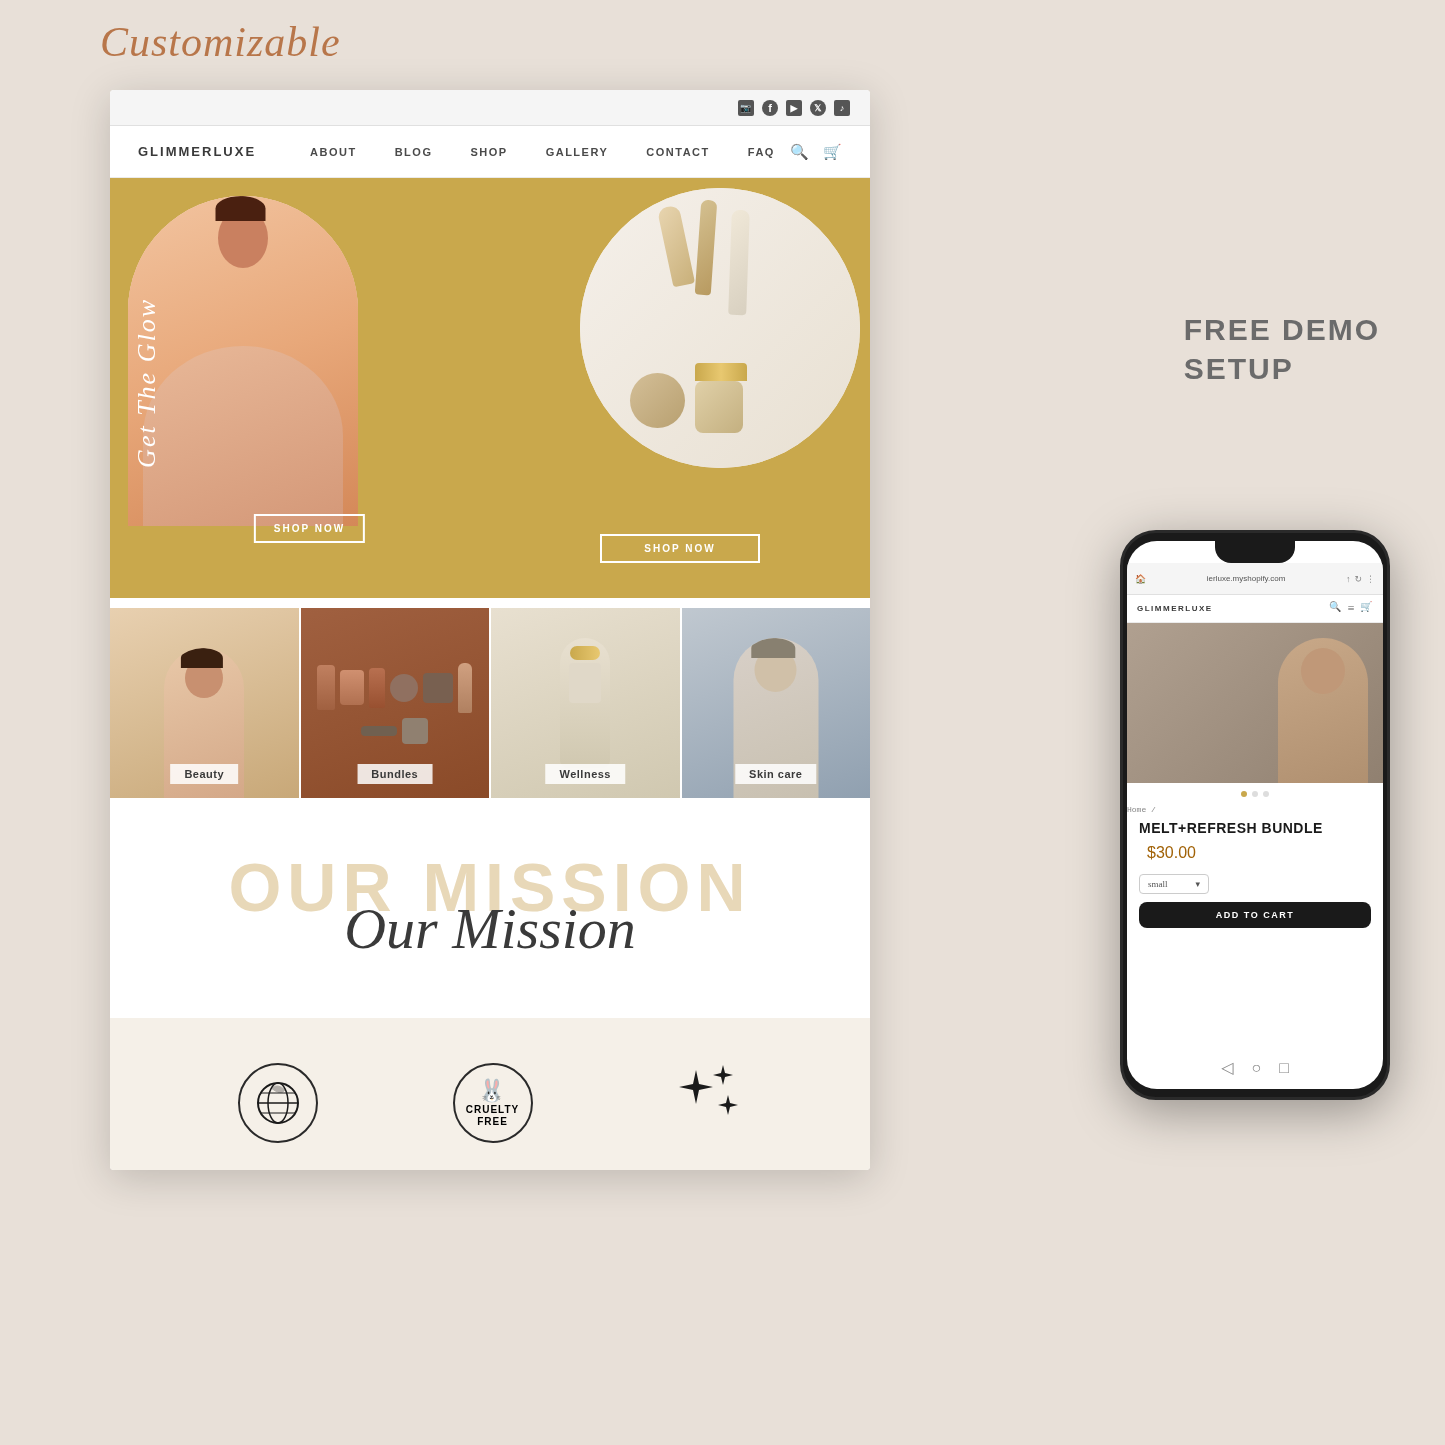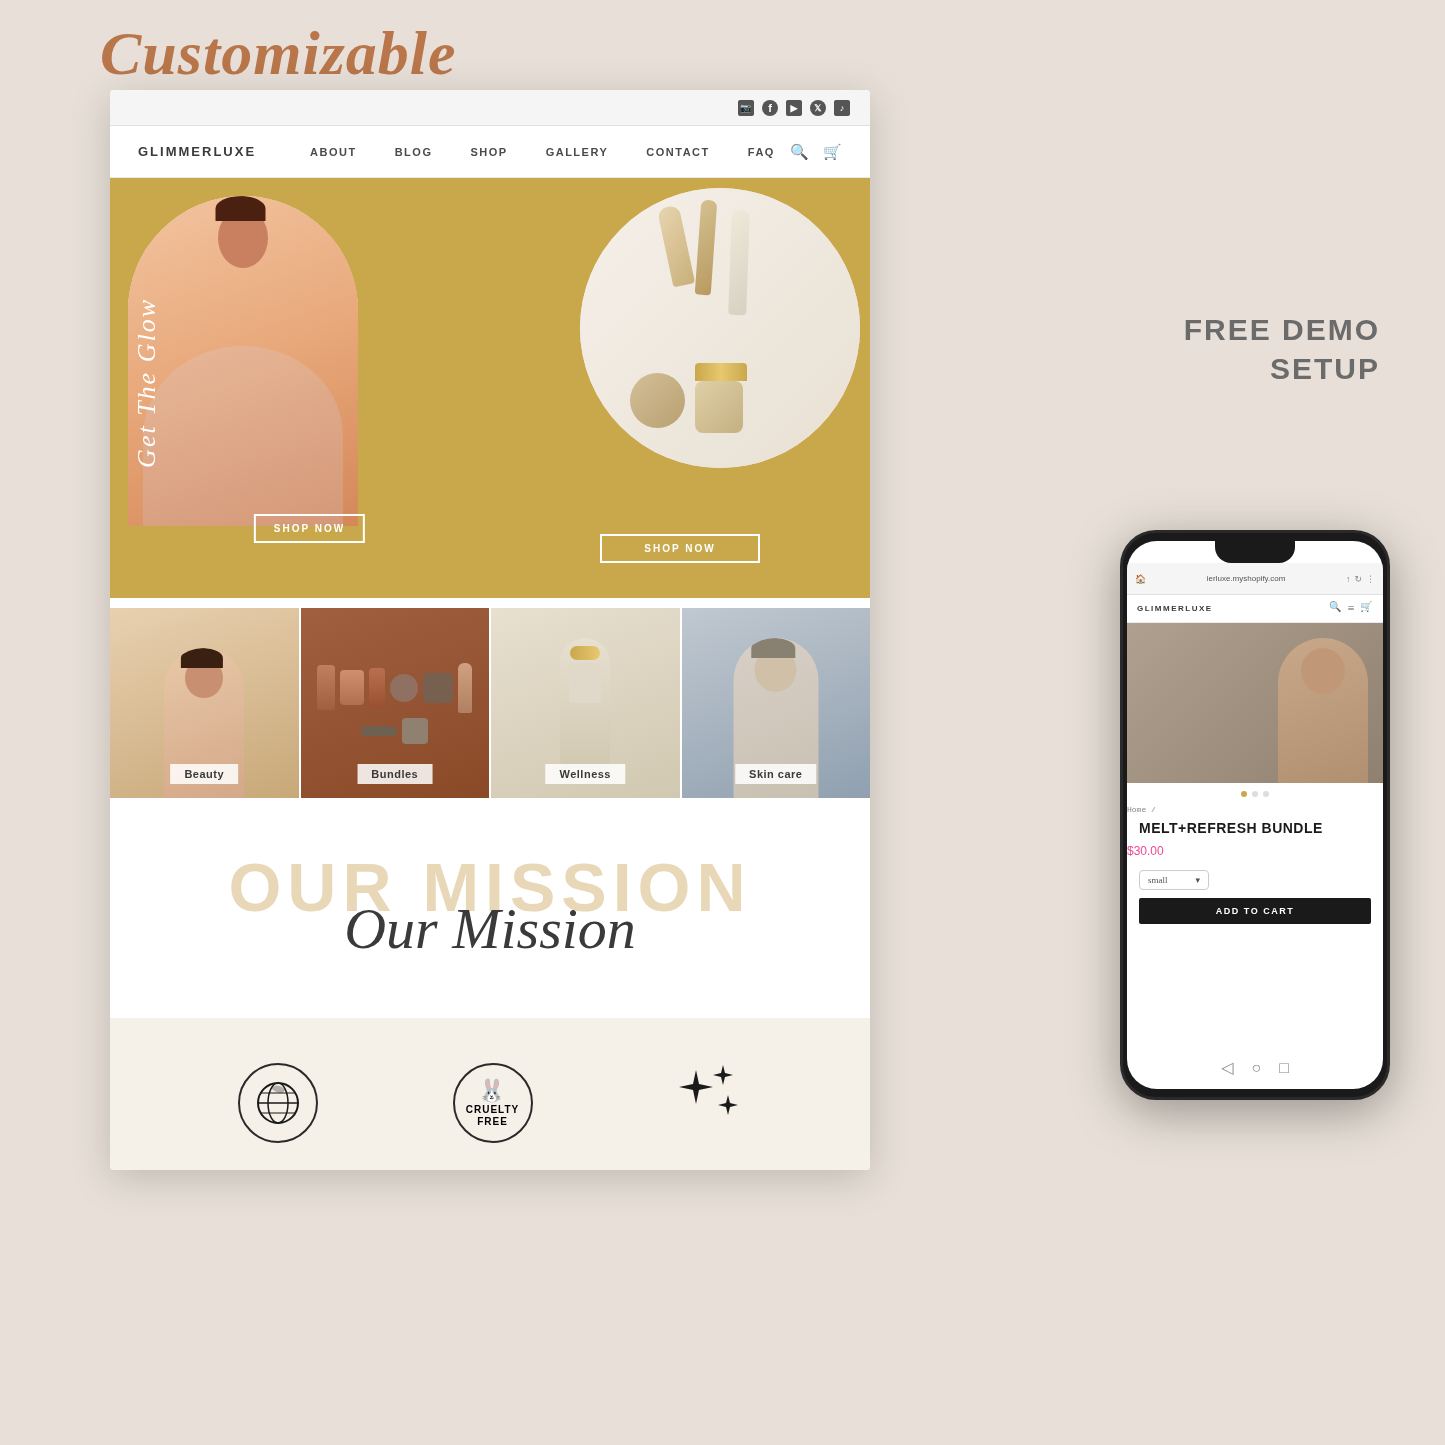--- a/index.html
+++ b/index.html
@@ -26,40 +26,40 @@
       position: absolute;
       top: 18px;
       left: 100px;
       display: flex;
       align-items: center;
       gap: 10px;
     }
     .title-cursive {
       font-family: 'Georgia', serif;
       font-style: italic;
-      font-size: 62px;
+      font-size: 42px;
       color: #b8764a;
-      font-weight: 700;
+      font-weight: 400;
       letter-spacing: 1px;
     }
     .title-shopify {
       font-family: Arial, sans-serif;
       font-size: 62px;
       font-weight: 900;
       color: #3a3a3a;
       letter-spacing: 3px;
       text-transform: uppercase;
     }
 
     
     .free-demo {
       position: absolute;
       top: 310px;
       right: 65px;
-      text-align: right;
+      text-align: left;
       font-family: Arial, sans-serif;
       font-weight: 900;
       font-size: 30px;
       color: #6b6b6b;
       letter-spacing: 2px;
       line-height: 1.3;
       text-transform: uppercase;
     }
 
     
@@ -466,23 +466,23 @@
     .phone-product-title {
       font-family: Arial, sans-serif;
       font-size: 14px;
       font-weight: 800;
       color: #1a1a1a;
       padding: 2px 12px;
       letter-spacing: 0.5px;
     }
     .phone-product-price {
       font-family: Arial, sans-serif;
-      font-size: 12px;
-      color: #ec4899;
-      padding: 6px 0;
+      font-size: 16px;
+      color: #a16207;
+      padding: 6px 20px;
     }
     .phone-size-select {
       margin: 6px 12px;
       border: 1px solid #ccc;
       border-radius: 4px;
       padding: 4px 8px;
       font-size: 9px;
       color: #555;
       display: flex;
       align-items: center;
@@ -492,21 +492,21 @@
     .phone-add-cart {
       margin: 8px 12px 0;
       background: #1a1a1a;
       color: #fff;
       font-family: Arial, sans-serif;
       font-size: 9px;
       font-weight: 700;
       letter-spacing: 1.5px;
       padding: 8px;
       text-align: center;
-      border-radius: 2px;
+      border-radius: 8px;
     }
     .phone-home-bar {
       position: absolute;
       bottom: 12px;
       left: 50%;
       transform: translateX(-50%);
       display: flex;
       gap: 18px;
       align-items: center;
     }

